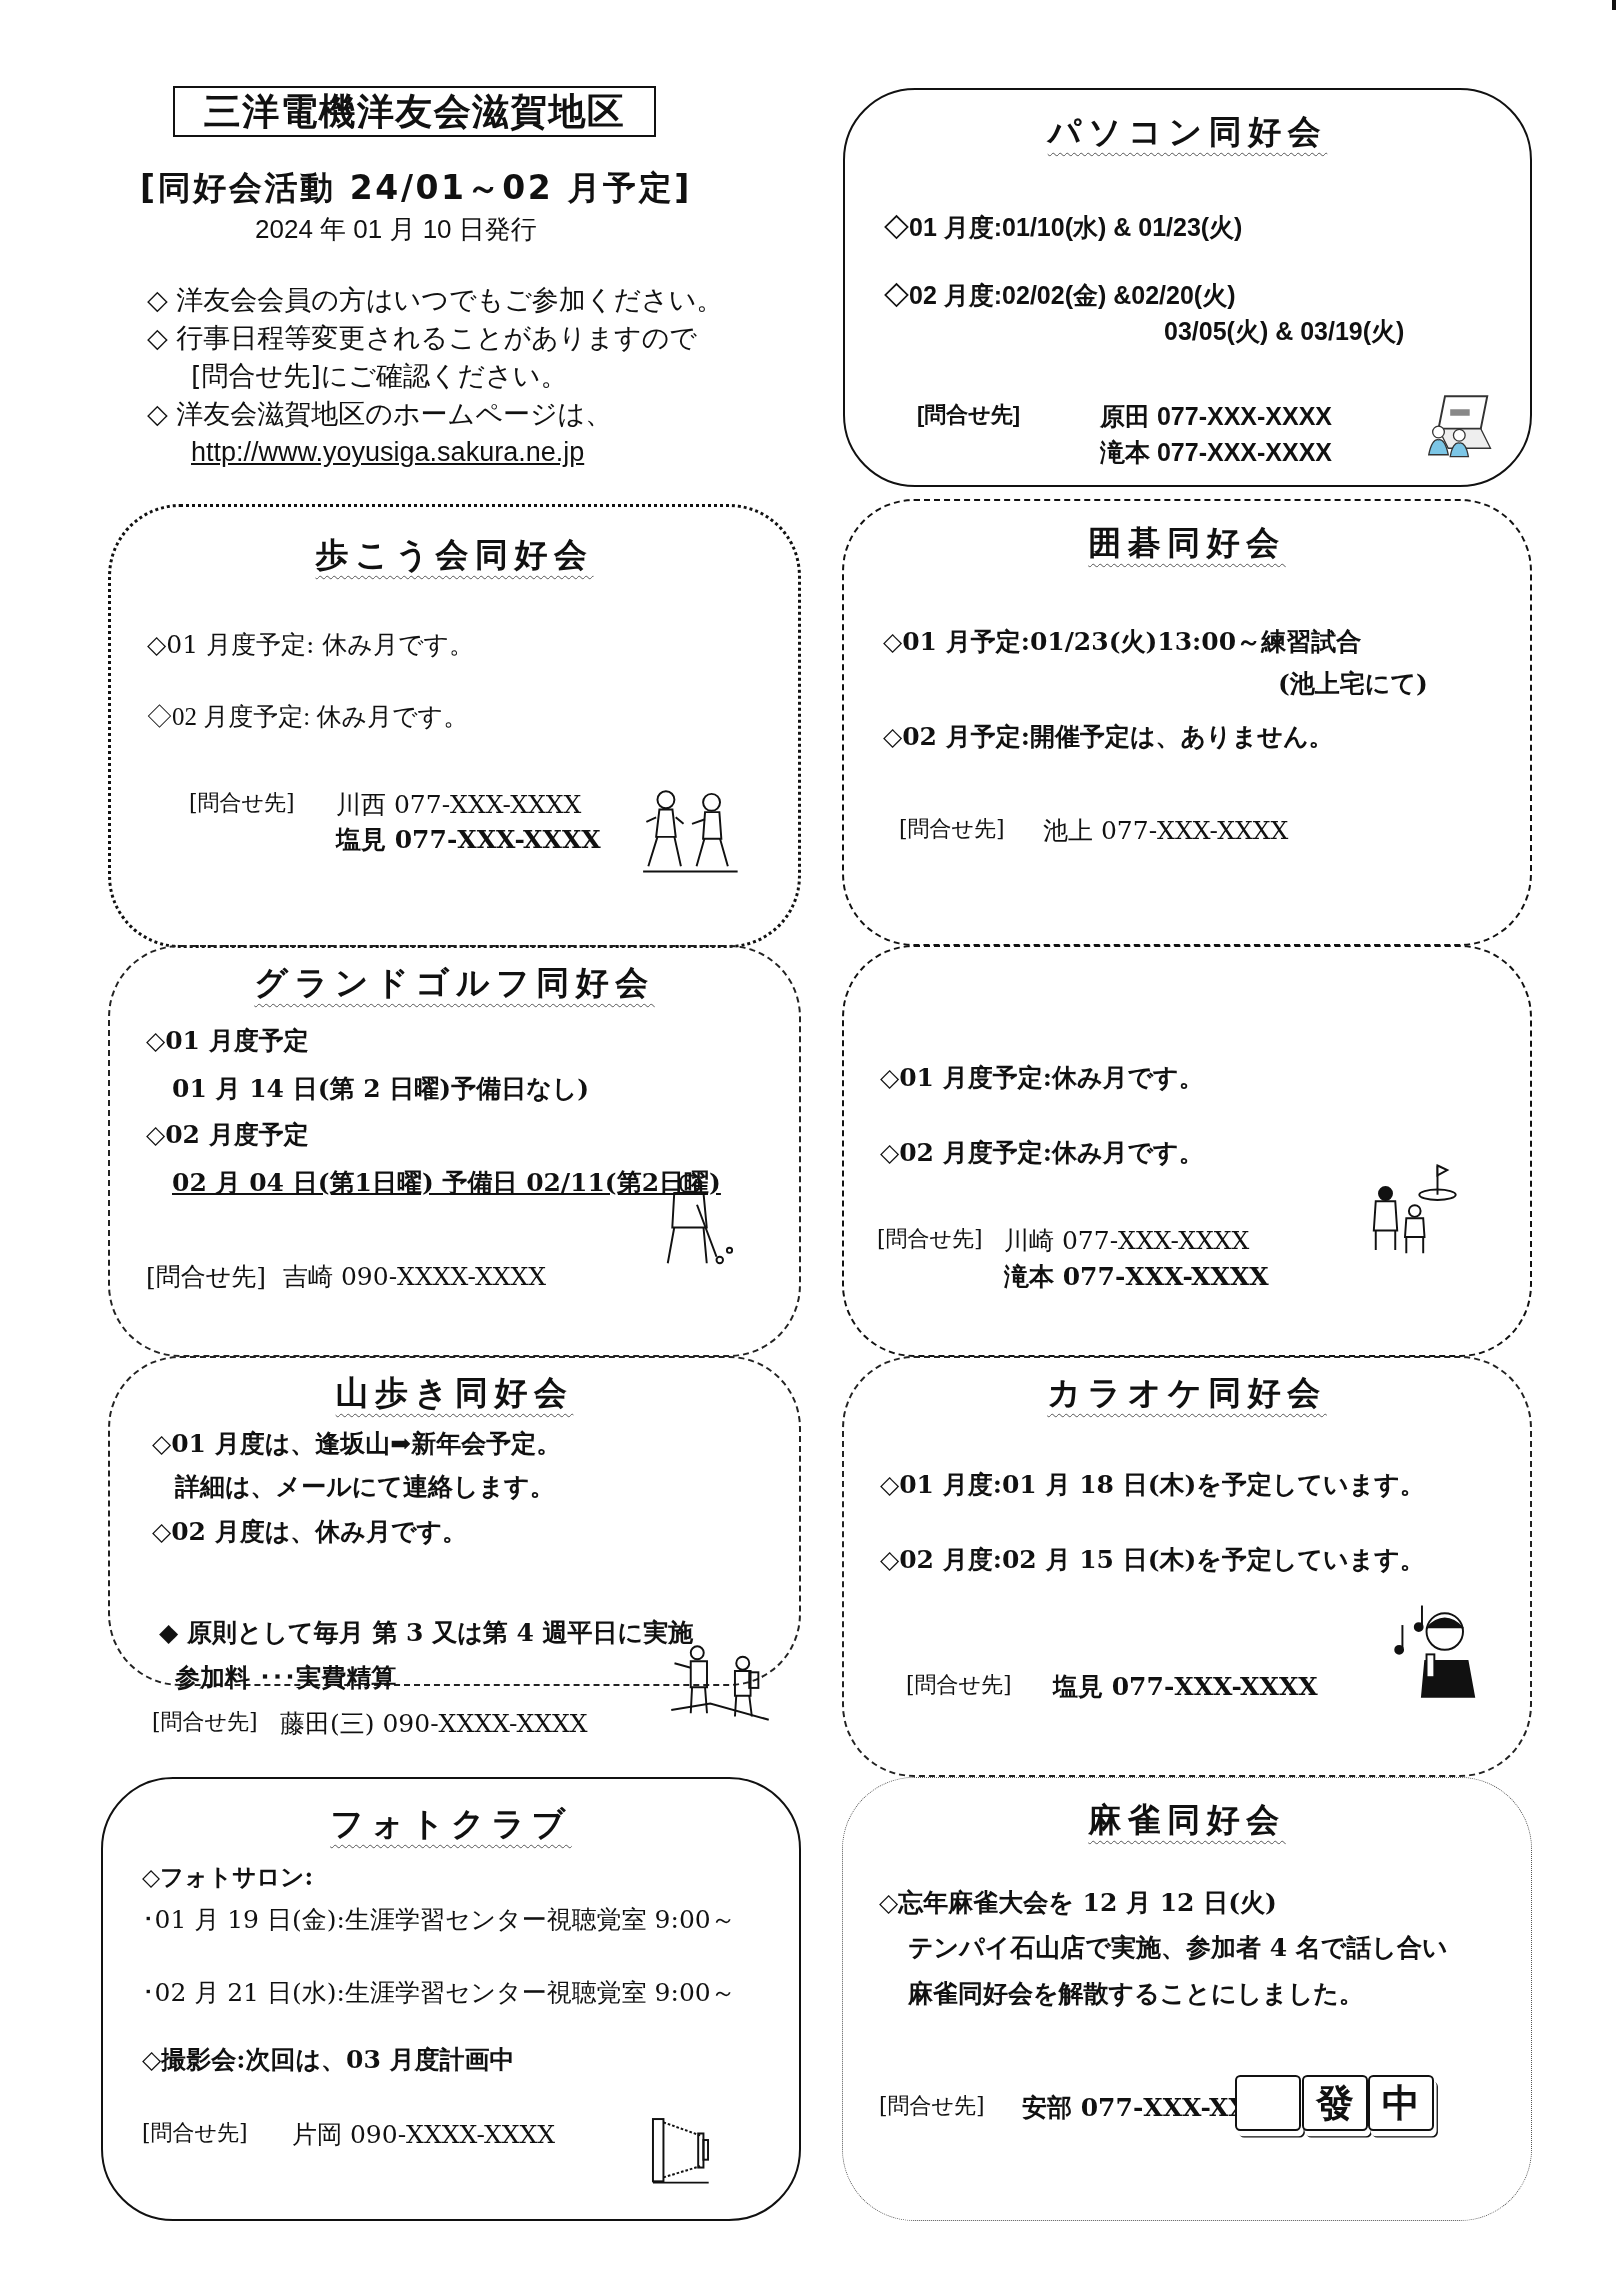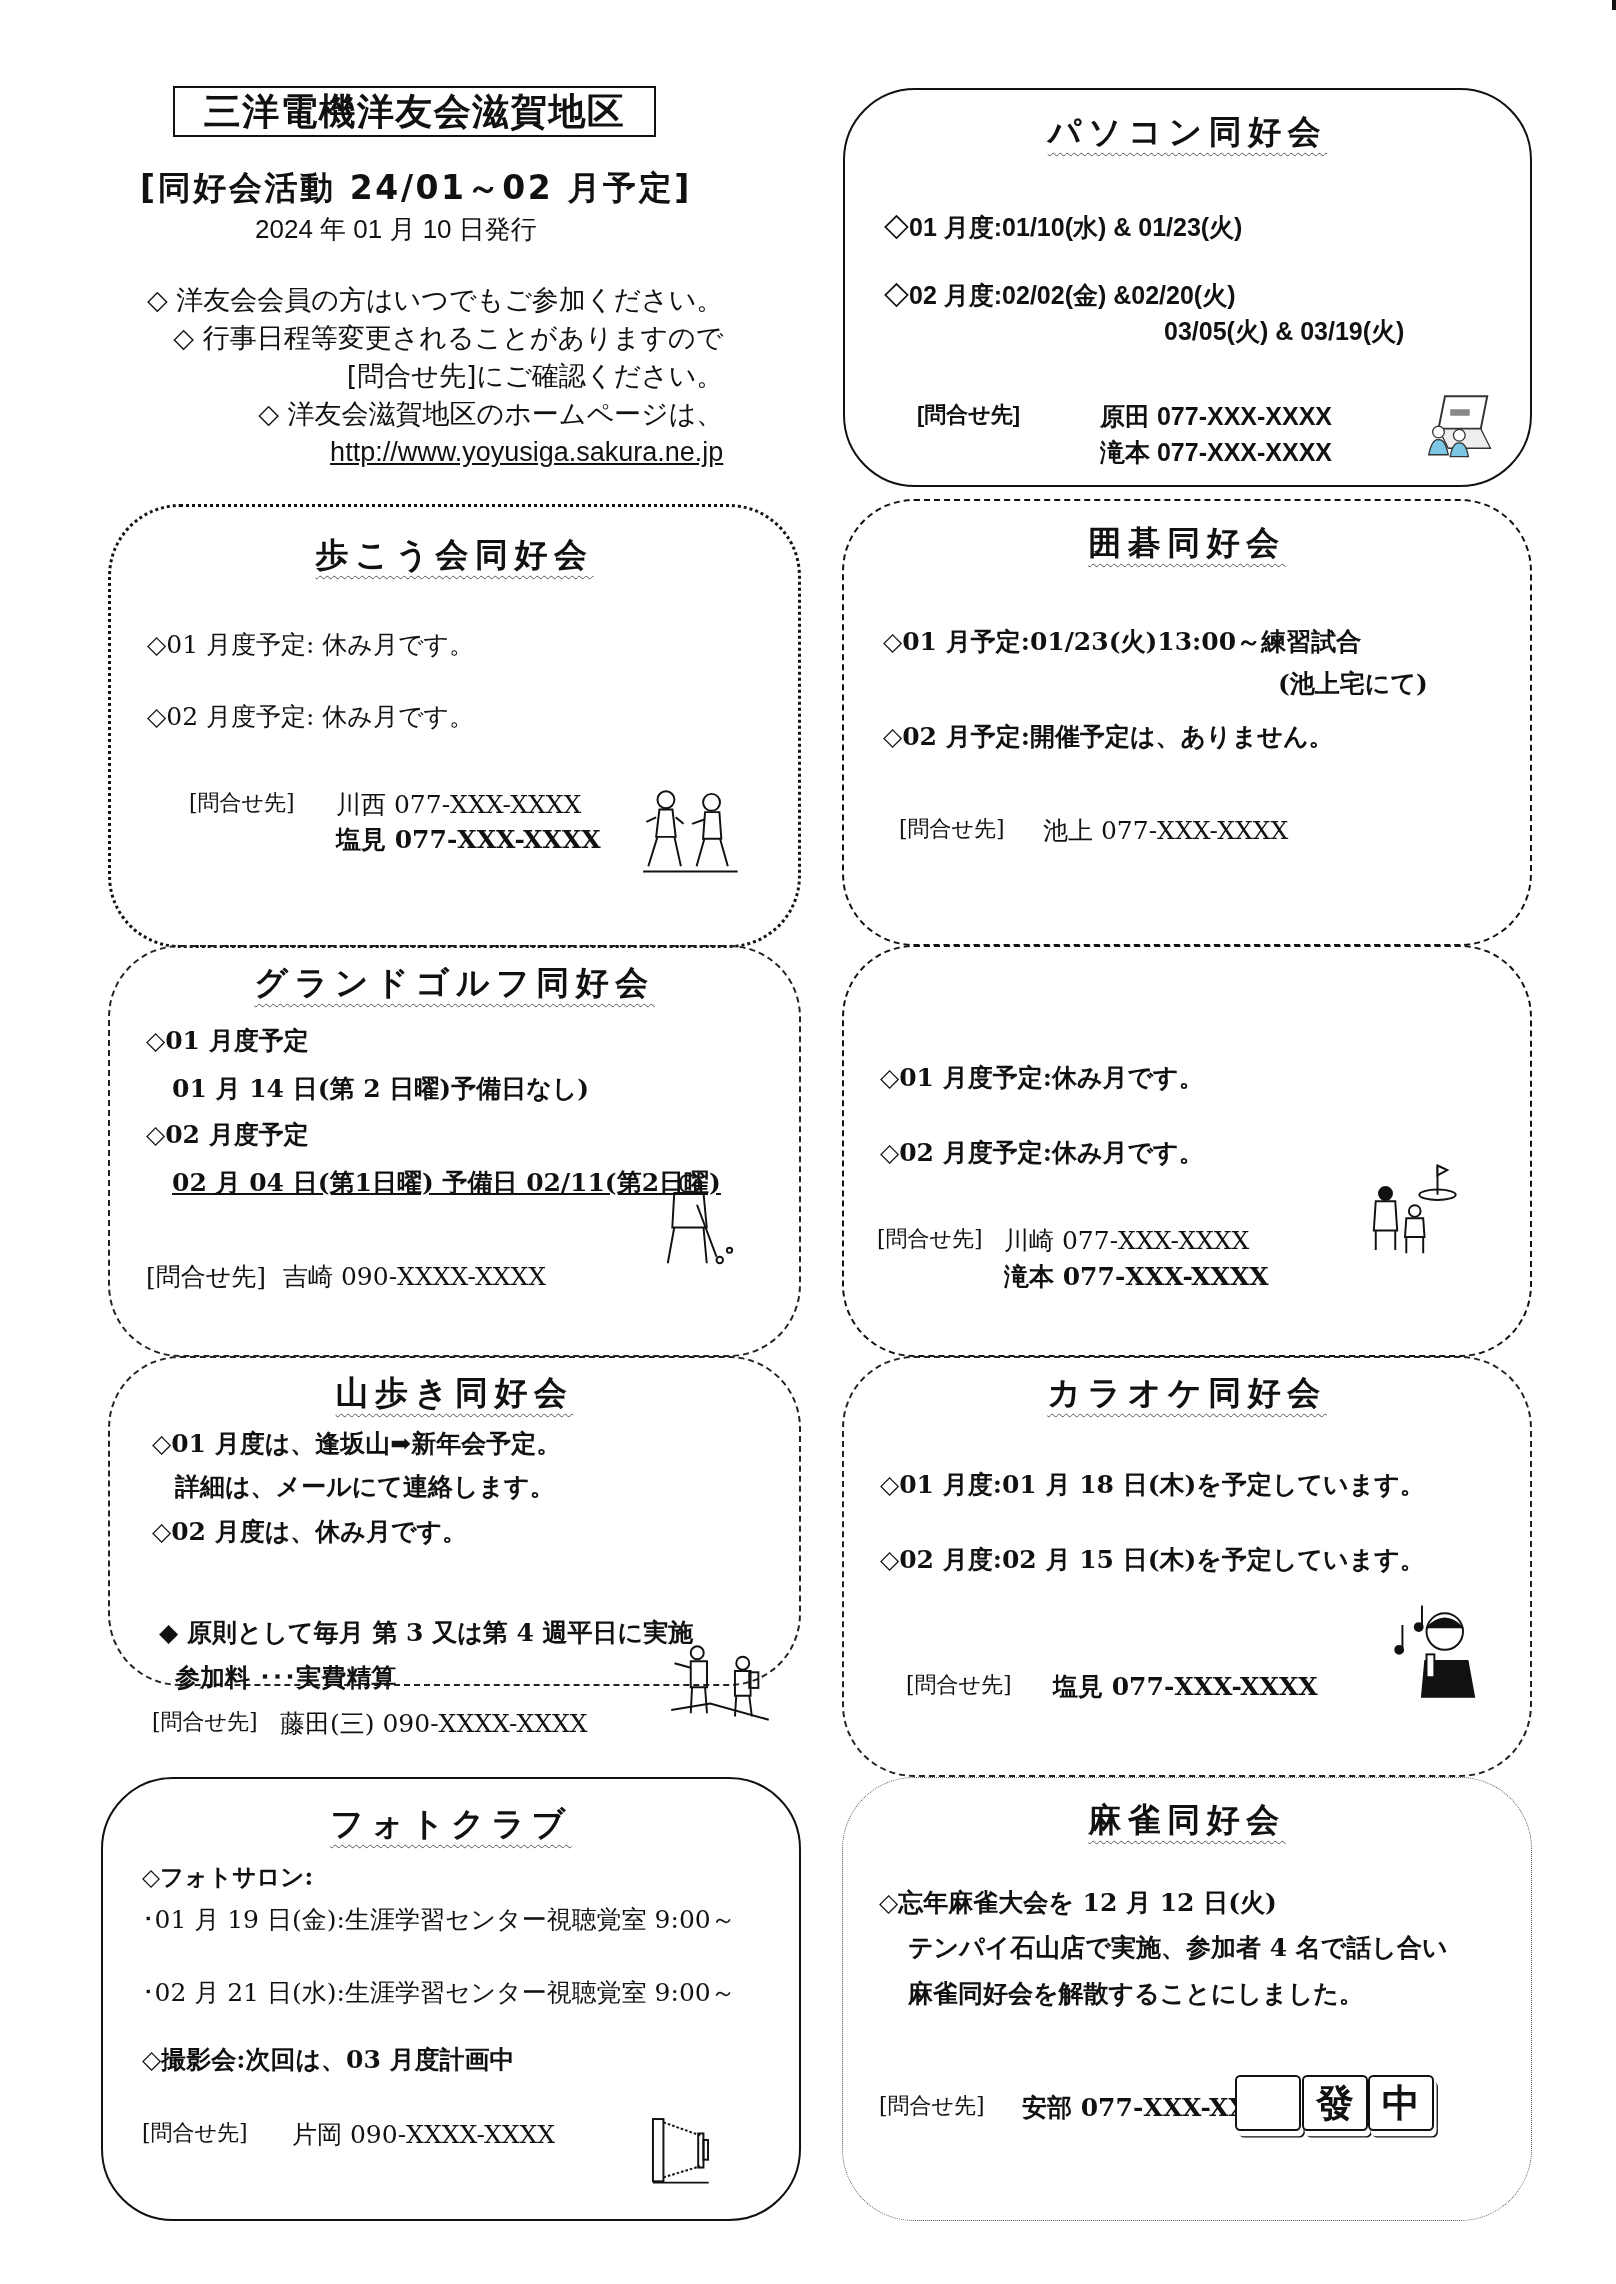--- a/index.html
+++ b/index.html
@@ -1,18 +1,18 @@
 <!DOCTYPE html>
 <html style="font-size:10.4px"><head>
 <meta charset="utf-8">
 <style>
   html, body { margin:0; padding:0; background:#ffffff; }
   body { width:1616px; height:2284px; position:relative; overflow:hidden;
          font-family:"DejaVu Serif", "Liberation Serif", serif; color:#111; }
-  .abs { position:absolute;text-align:right; }
+  .abs { position:absolute; }
   .header-title-box { left:173px; top:86px; width:483px; height:51px; border:2px solid #111;
          font-family:"DejaVu Sans", sans-serif; font-weight:bold; font-size:37px; letter-spacing:1.3px;
          display:flex; align-items:center; justify-content:center; box-sizing:border-box; }
   .header-subtitle { left:140px; top:166px; font-family:"DejaVu Sans", sans-serif; font-weight:bold;
          font-size:33px; letter-spacing:2.6px; white-space:nowrap; }
   .header-issued { left:255px; top:212px; font-family:"Liberation Sans", sans-serif; font-size:26px; white-space:nowrap; }
   .notes { left:147px; top:281px; font-family:"DejaVu Sans", sans-serif; font-size:27px; line-height:38px; }
   .notes .row { white-space:nowrap; }
   .notes .indent { padding-left:44px; }
   .notes .url { text-decoration:underline; font-family:"Liberation Sans", sans-serif; }
@@ -63,21 +63,21 @@
     <circle cx="30" cy="60" r="9" fill="#fff" stroke="#333" stroke-width="2"></circle>
     <path d="M15,95 Q20,70 30,72 Q40,70 45,95 Z" fill="#7cc6e6" stroke="#333" stroke-width="2"></path>
     <circle cx="62" cy="65" r="9" fill="#fff" stroke="#333" stroke-width="2"></circle>
     <path d="M48,98 Q52,75 62,77 Q72,75 76,98 Z" fill="#7cc6e6" stroke="#333" stroke-width="2"></path>
   </svg>
 </div>
 
 <div class="club b-dotted" style="left:108px; top:504px; width:693px; height:444px;">
   <div class="club-title" style="top:26px;"><span>歩こう会同好会</span></div>
   <div class="line" style="left:36px; top:121px;">◇01 月度予定: 休み月です。</div>
-  <div class="line" style="left:36px; top:193px;">◇02 月度予定: 休み月です。</div>
+  <div class="line" style="left:36px; top:193px;font-family:Liberation Serif, serif;">◇02 月度予定: 休み月です。</div>
   <div class="line" style="left:78px; top:281px; font-size:22px;">[問合せ先]</div>
   <div class="line" style="left:225px; top:281px;">川西   077-XXX-XXXX</div>
   <div class="line bold" style="left:225px; top:316px;">塩見   077-XXX-XXXX</div>
   <svg class="illus" style="left:532px; top:281px;" width="98" height="88" viewBox="0 0 150 135">
     <g fill="none" stroke="#111" stroke-width="3">
       <circle cx="35" cy="18" r="13"></circle>
       <path d="M25,33 L45,33 L50,75 L20,75 Z"></path>
       <path d="M22,75 L8,120 M48,75 L58,120"></path>
       <path d="M20,45 L5,52 M50,45 L62,55"></path>
       <circle cx="105" cy="22" r="13"></circle>

